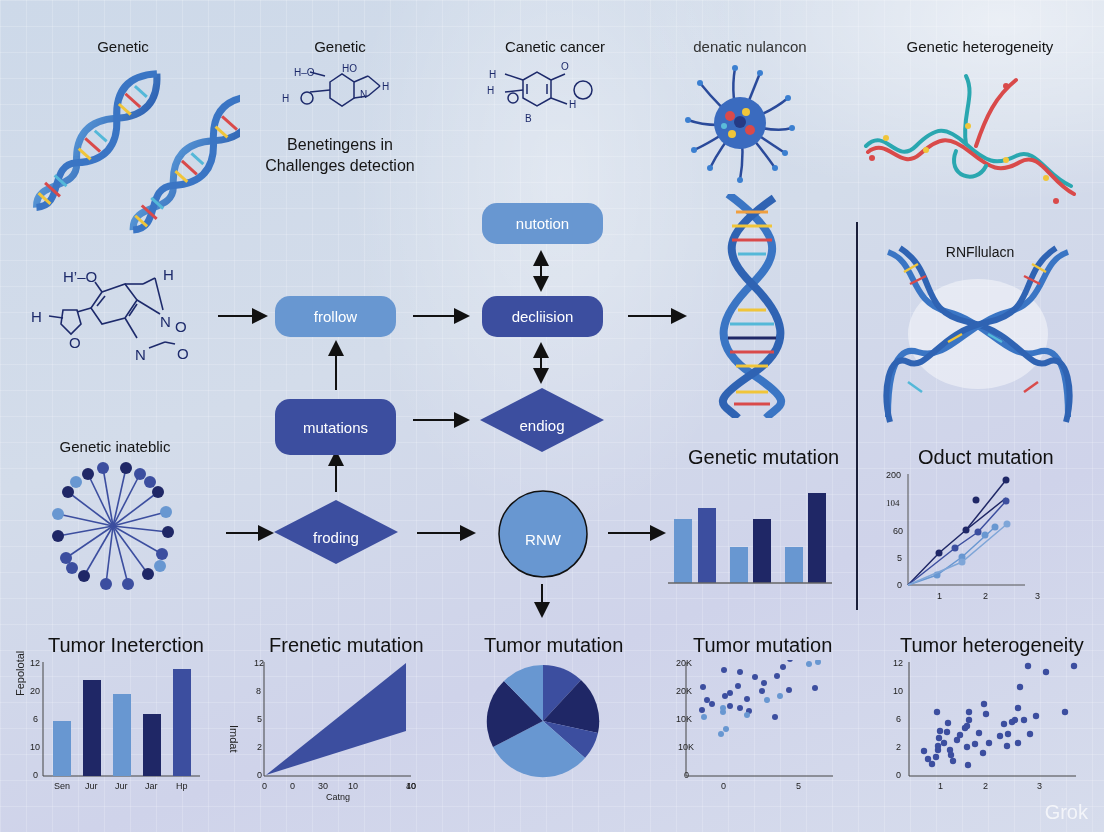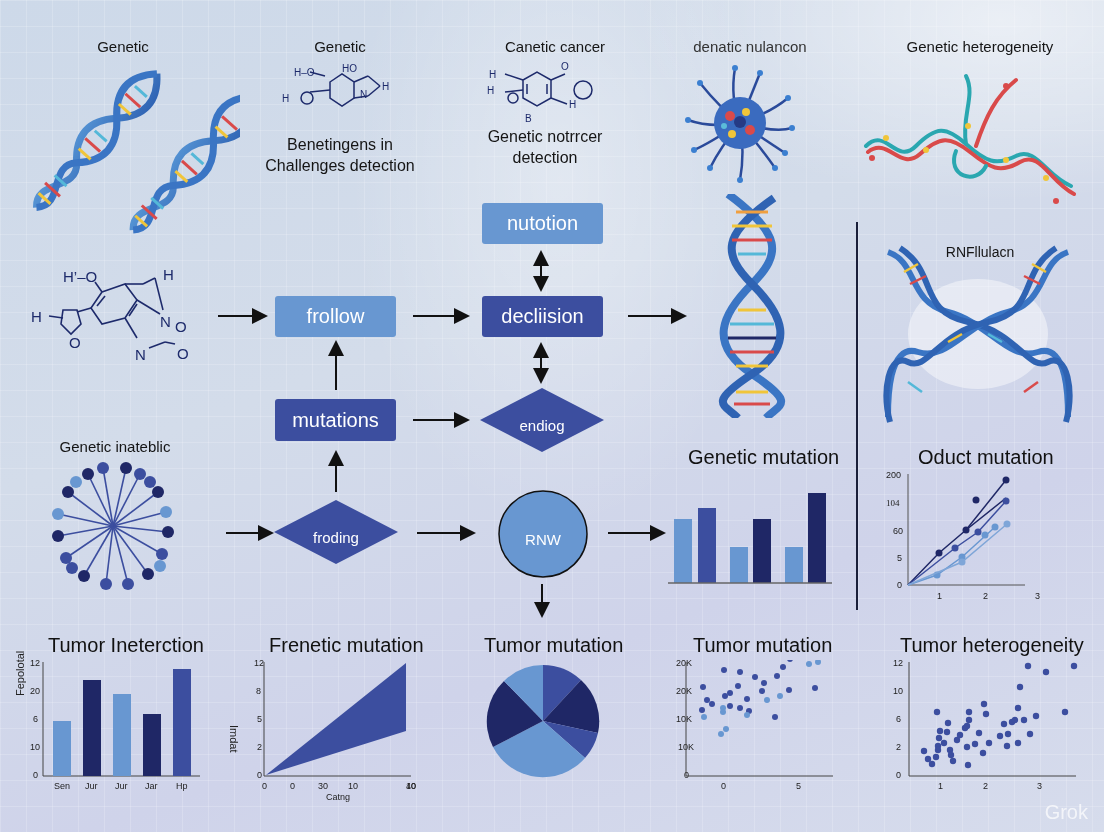--- a/index.html
+++ b/index.html
@@ -8,21 +8,21 @@
     background:
       radial-gradient(ellipse 520px 260px at 1000px 20px, rgba(255,255,255,0.55), rgba(255,255,255,0) 70%),
       radial-gradient(ellipse 300px 500px at 560px 180px, rgba(255,255,255,0.35), rgba(255,255,255,0) 70%),
       linear-gradient(160deg,#cdd9e9 0%,#d3dcea 40%,#cfd3ea 70%,#d6dcec 100%);}
   .grid{position:absolute;inset:0;
     background-image:linear-gradient(rgba(255,255,255,0.18) 1px,transparent 1px),linear-gradient(90deg,rgba(255,255,255,0.18) 1px,transparent 1px);
     background-size:26px 26px;pointer-events:none;}
   .abs{position:absolute;}
   .lbl{position:absolute;font-size:15px;text-align:center;white-space:nowrap;color:#151515;}
   .lbl2{position:absolute;font-size:16px;text-align:center;line-height:21px;color:#151515;}
-  .box{position:absolute;display:flex;align-items:center;justify-content:center;color:#fff;font-size:20px;border-radius:3px;}
+  .box{position:absolute;display:flex;align-items:center;justify-content:center;color:#fff;font-size:15px;border-radius:15px;}
   .light{background:#6897d1;}
   .dark{background:#3c4e9f;}
   .diamond{position:absolute;display:flex;align-items:center;justify-content:center;color:#fff;font-size:15px;}
   .diamond svg{position:absolute;inset:0;}
   .diamond span{position:relative;margin-top:11px;}
   .tick{position:absolute;font-size:9px;color:#222;}
   .ctitle{position:absolute;font-size:20px;white-space:nowrap;color:#111;}
   .divider{position:absolute;left:856px;top:222px;width:2px;height:388px;background:#1a1f3a;}
   .wm{position:absolute;right:16px;bottom:8px;font-size:20px;color:rgba(255,255,255,0.7);}
 </style>
@@ -113,24 +113,20 @@
         <line x1="76" y1="38" x2="92" y2="44"></line>
     </g>
     <g font-size="10" fill="#1d2a6b" font-family="Liberation Sans, sans-serif">
       <text x="14" y="18">H</text>
         <text x="86" y="10">O</text>
         <text x="12" y="34">H</text>
         <text x="94" y="48">H</text>
         <text x="50" y="62">B</text>
     </g>
   </svg>
-  <div class="lbl2" style="left:460px;top:126px;width:170px;">
-    <div>Genetic notrrcer</div>
-    <div>detection</div>
-  </div>
 
   <svg class="abs" style="left:680px;top:58px;" width="120" height="130">
     <g stroke="#2a4a9a" stroke-width="2.5" fill="none">
       <path d="M60 65 Q50 40 55 10"></path>
         <path d="M60 65 Q70 40 80 15"></path>
         <path d="M60 65 Q40 50 20 25"></path>
       <path d="M60 65 Q90 55 108 40"></path>
         <path d="M60 65 Q30 70 8 62"></path>
         <path d="M60 65 Q95 75 112 70"></path>
       <path d="M60 65 Q40 90 30 110"></path>
@@ -233,21 +229,21 @@
       <line x1="226" y1="533" x2="272" y2="533" marker-end="url(#ah)"></line>
       <line x1="417" y1="533" x2="474" y2="533" marker-end="url(#ah)"></line>
       <line x1="608" y1="533" x2="664" y2="533" marker-end="url(#ah)"></line>
       <line x1="542" y1="584" x2="542" y2="616" marker-end="url(#ah)"></line>
     </g>
   </svg>
 
   <div class="box light" style="left:482px;top:203px;width:121px;height:41px;">nutotion</div>
   <div class="box light" style="left:275px;top:296px;width:121px;height:41px;">frollow</div>
   <div class="box dark" style="left:482px;top:296px;width:121px;height:41px;">decliision</div>
-  <div class="box dark" style="left:275px;top:399px;width:121px;height:42px;">mutations</div>
+  <div class="box dark" style="left:275px;top:399px;width:121px;height:56px;">mutations</div>
   <div class="diamond" style="left:480px;top:388px;width:124px;height:64px;">
     <svg width="124" height="64">
         <polygon points="62,0 124,32 62,64 0,32" fill="#3c4e9f"></polygon>
       </svg>
     <span>endiog</span>
   </div>
   <div class="diamond" style="left:274px;top:500px;width:124px;height:64px;">
     <svg width="124" height="64">
         <polygon points="62,0 124,32 62,64 0,32" fill="#3c4e9f"></polygon>
       </svg>

